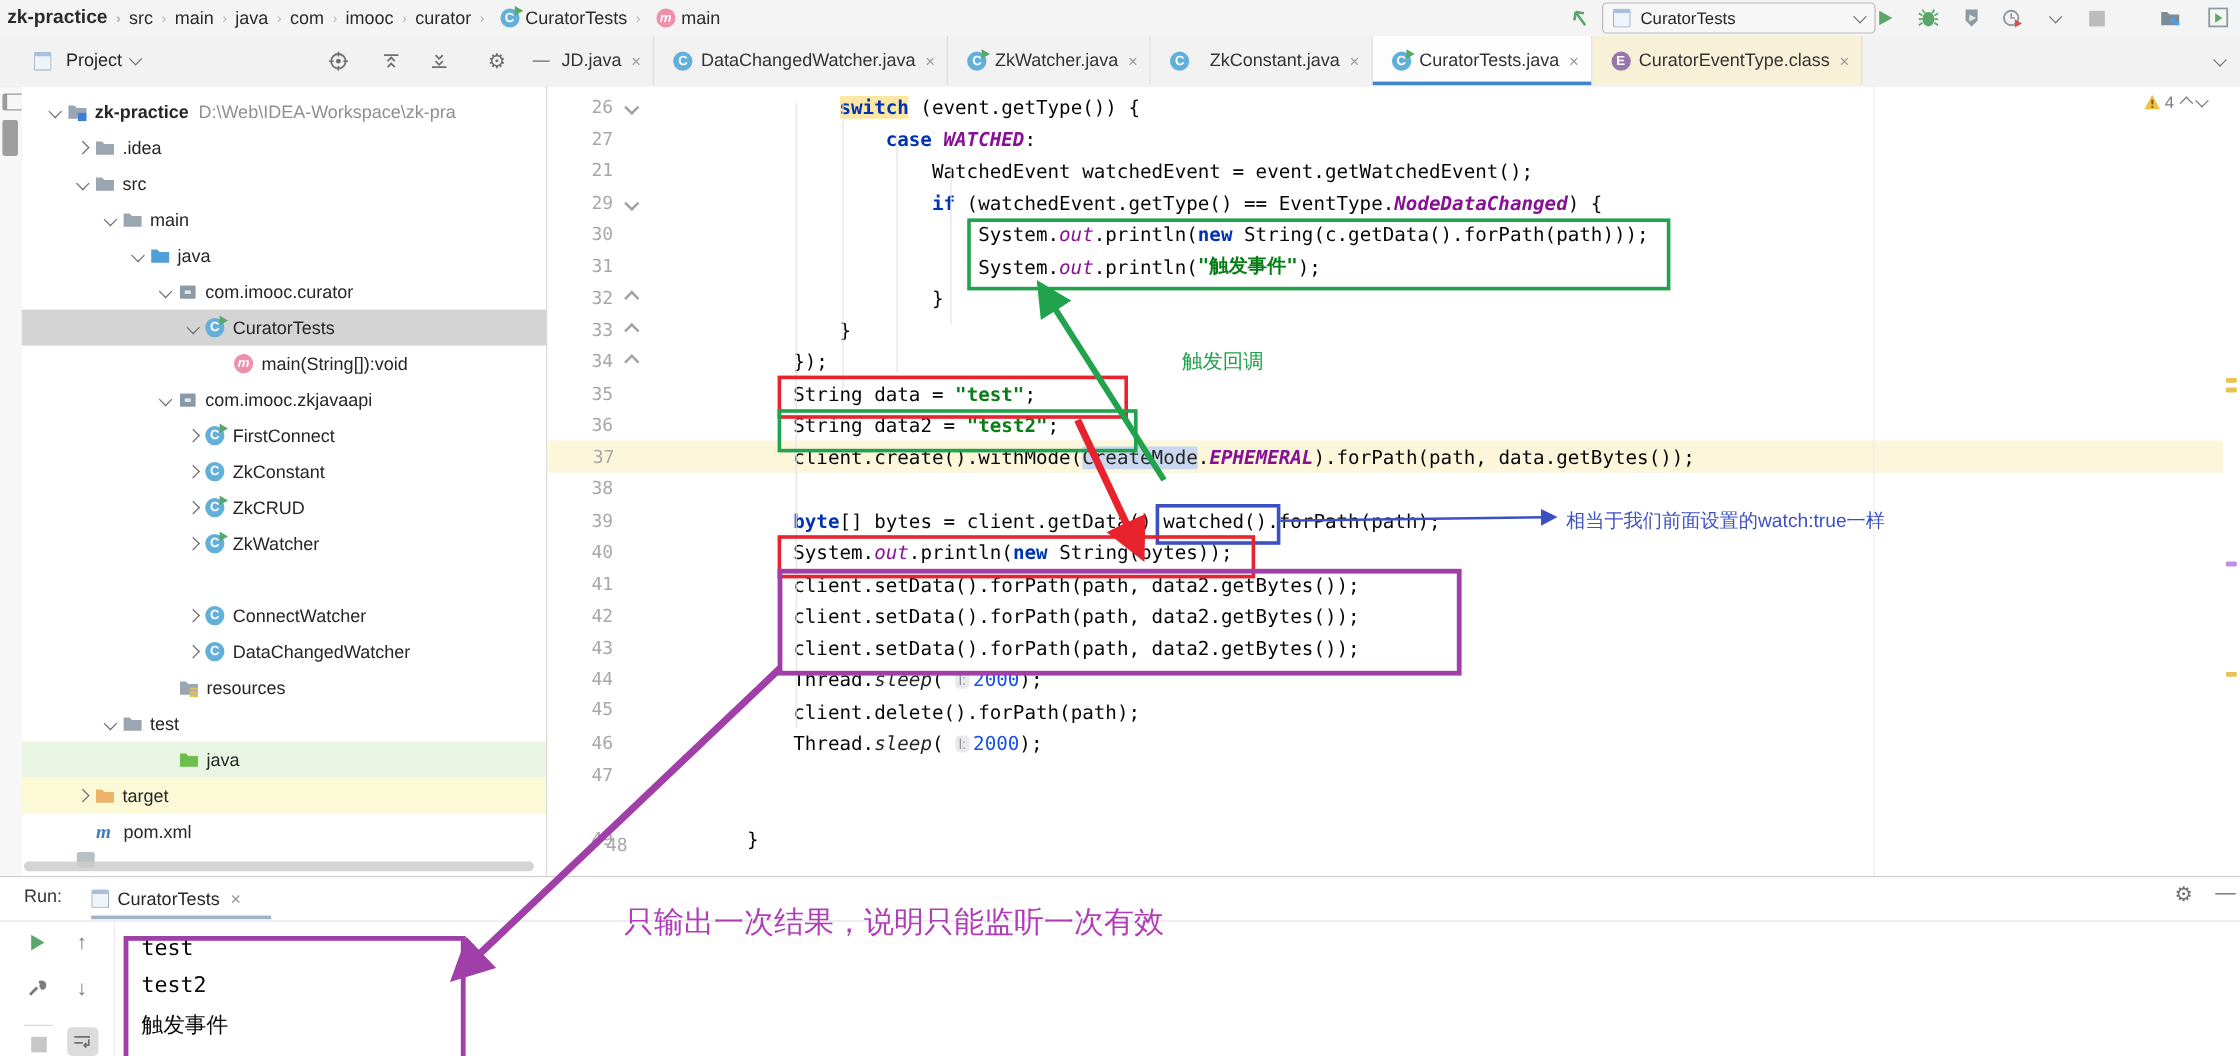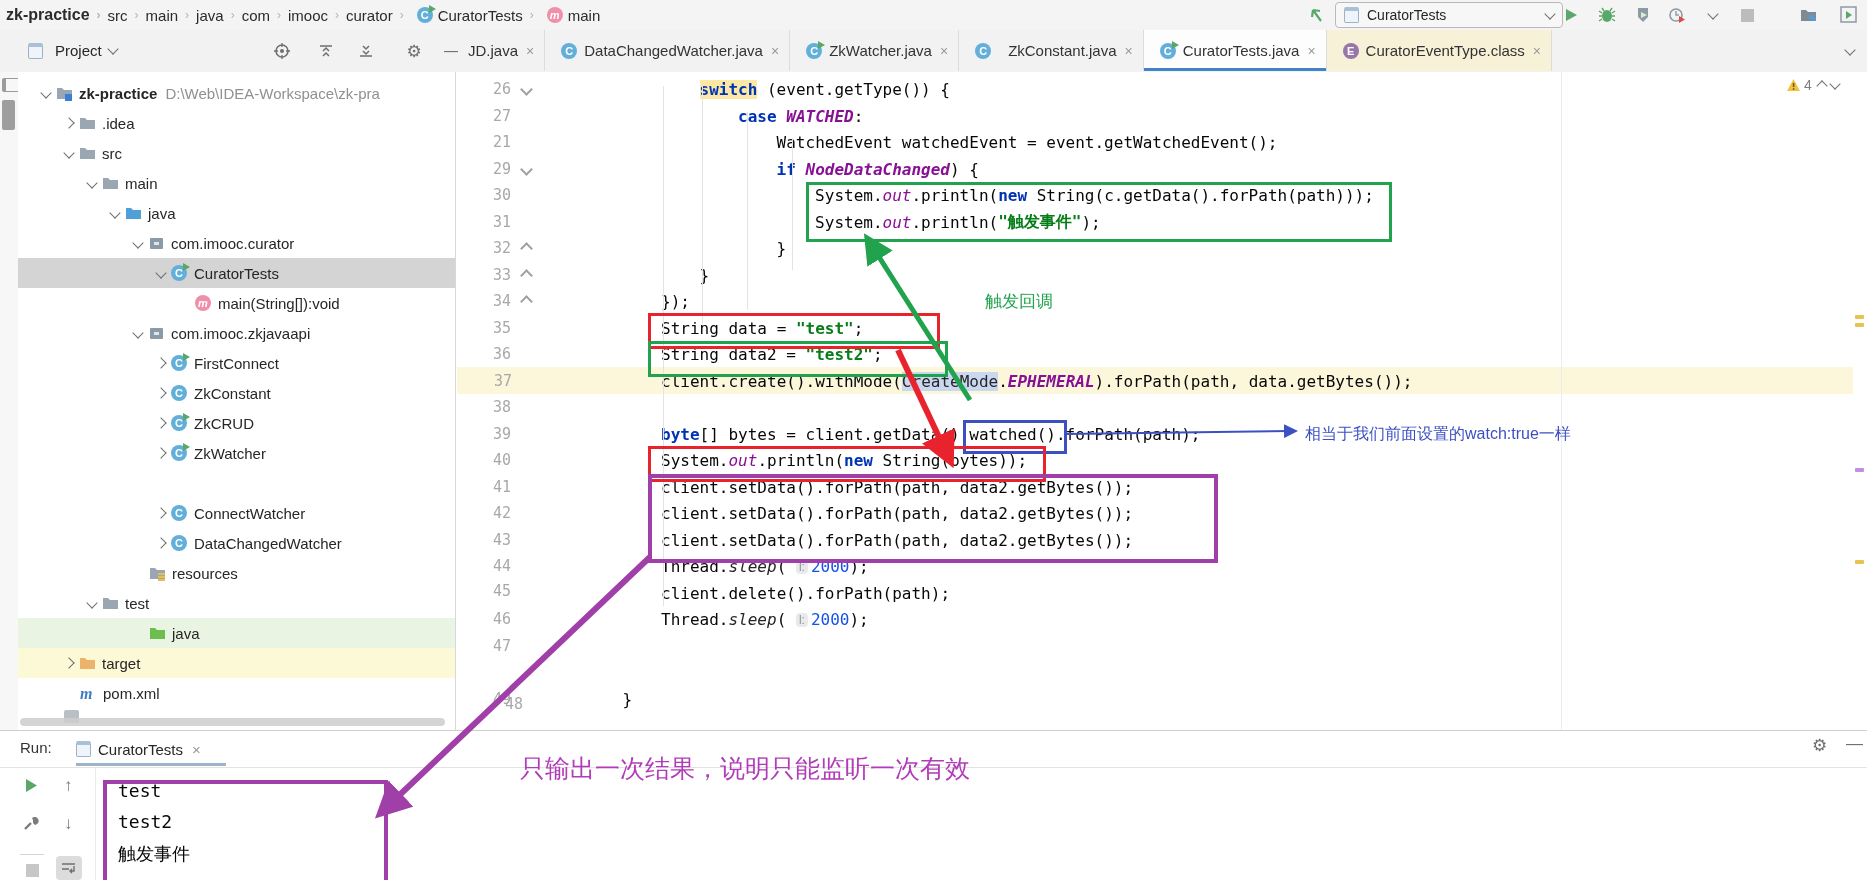--- a/index.html
+++ b/index.html
@@ -454,21 +454,21 @@
     <div id="marginline"></div>
   <div class="lnum" style="left: 0px; top: 4px;">26</div>
       <span class="fold dn" style="left: 66px; top: 13px;"></span>
       <div class="eline" style="left: 243.56px; top: 4px;"><span class="sw">switch</span><span class="p"> (event.getType()) {</span></div>
       <div class="lnum" style="left: 0px; top: 30.5px;">27</div>
       <div class="eline" style="left: 282.08px; top: 30.5px;"><span class="k">case </span><span class="c">WATCHED</span><span class="p">:</span></div>
       <div class="lnum" style="left: 0px; top: 57px;">21</div>
       <div class="eline" style="left: 320.6px; top: 57px;"><span class="p">WatchedEvent watchedEvent = event.getWatchedEvent();</span></div>
       <div class="lnum" style="left: 0px; top: 83.5px;">29</div>
       <span class="fold dn" style="left: 66px; top: 92.5px;"></span>
-      <div class="eline" style="left: 320.6px; top: 83.5px;"><span class="k">if </span><span class="c">NodeDataChanged</span><span class="p">) {</span></div>
+      <div class="eline" style="left: 320.6px; top: 83.5px;"><span class="k">if </span><span class="p">(watchedEvent.getType() == EventType.</span><span class="c">NodeDataChanged</span><span class="p">) {</span></div>
       <div class="lnum" style="left: 0px; top: 110px;">30</div>
       <div class="eline" style="left: 359.12px; top: 110px;"><span class="p">System.</span><span class="f">out</span><span class="p">.println(</span><span class="k">new</span><span class="p"> String(c.getData().forPath(path)));</span></div>
       <div class="lnum" style="left: 0px; top: 136.5px;">31</div>
       <div class="eline" style="left: 359.12px; top: 136.5px;"><span class="p">System.</span><span class="f">out</span><span class="p">.println(</span><span class="s">"触发事件"</span><span class="p">);</span></div>
       <div class="lnum" style="left: 0px; top: 163px;">32</div>
       <span class="fold up" style="left: 66px; top: 172px;"></span>
       <div class="eline" style="left: 320.6px; top: 163px;"><span class="p">}</span></div>
       <div class="lnum" style="left: 0px; top: 189.5px;">33</div>
       <span class="fold up" style="left: 66px; top: 198.5px;"></span>
       <div class="eline" style="left: 243.56px; top: 189.5px;"><span class="p">}</span></div>

